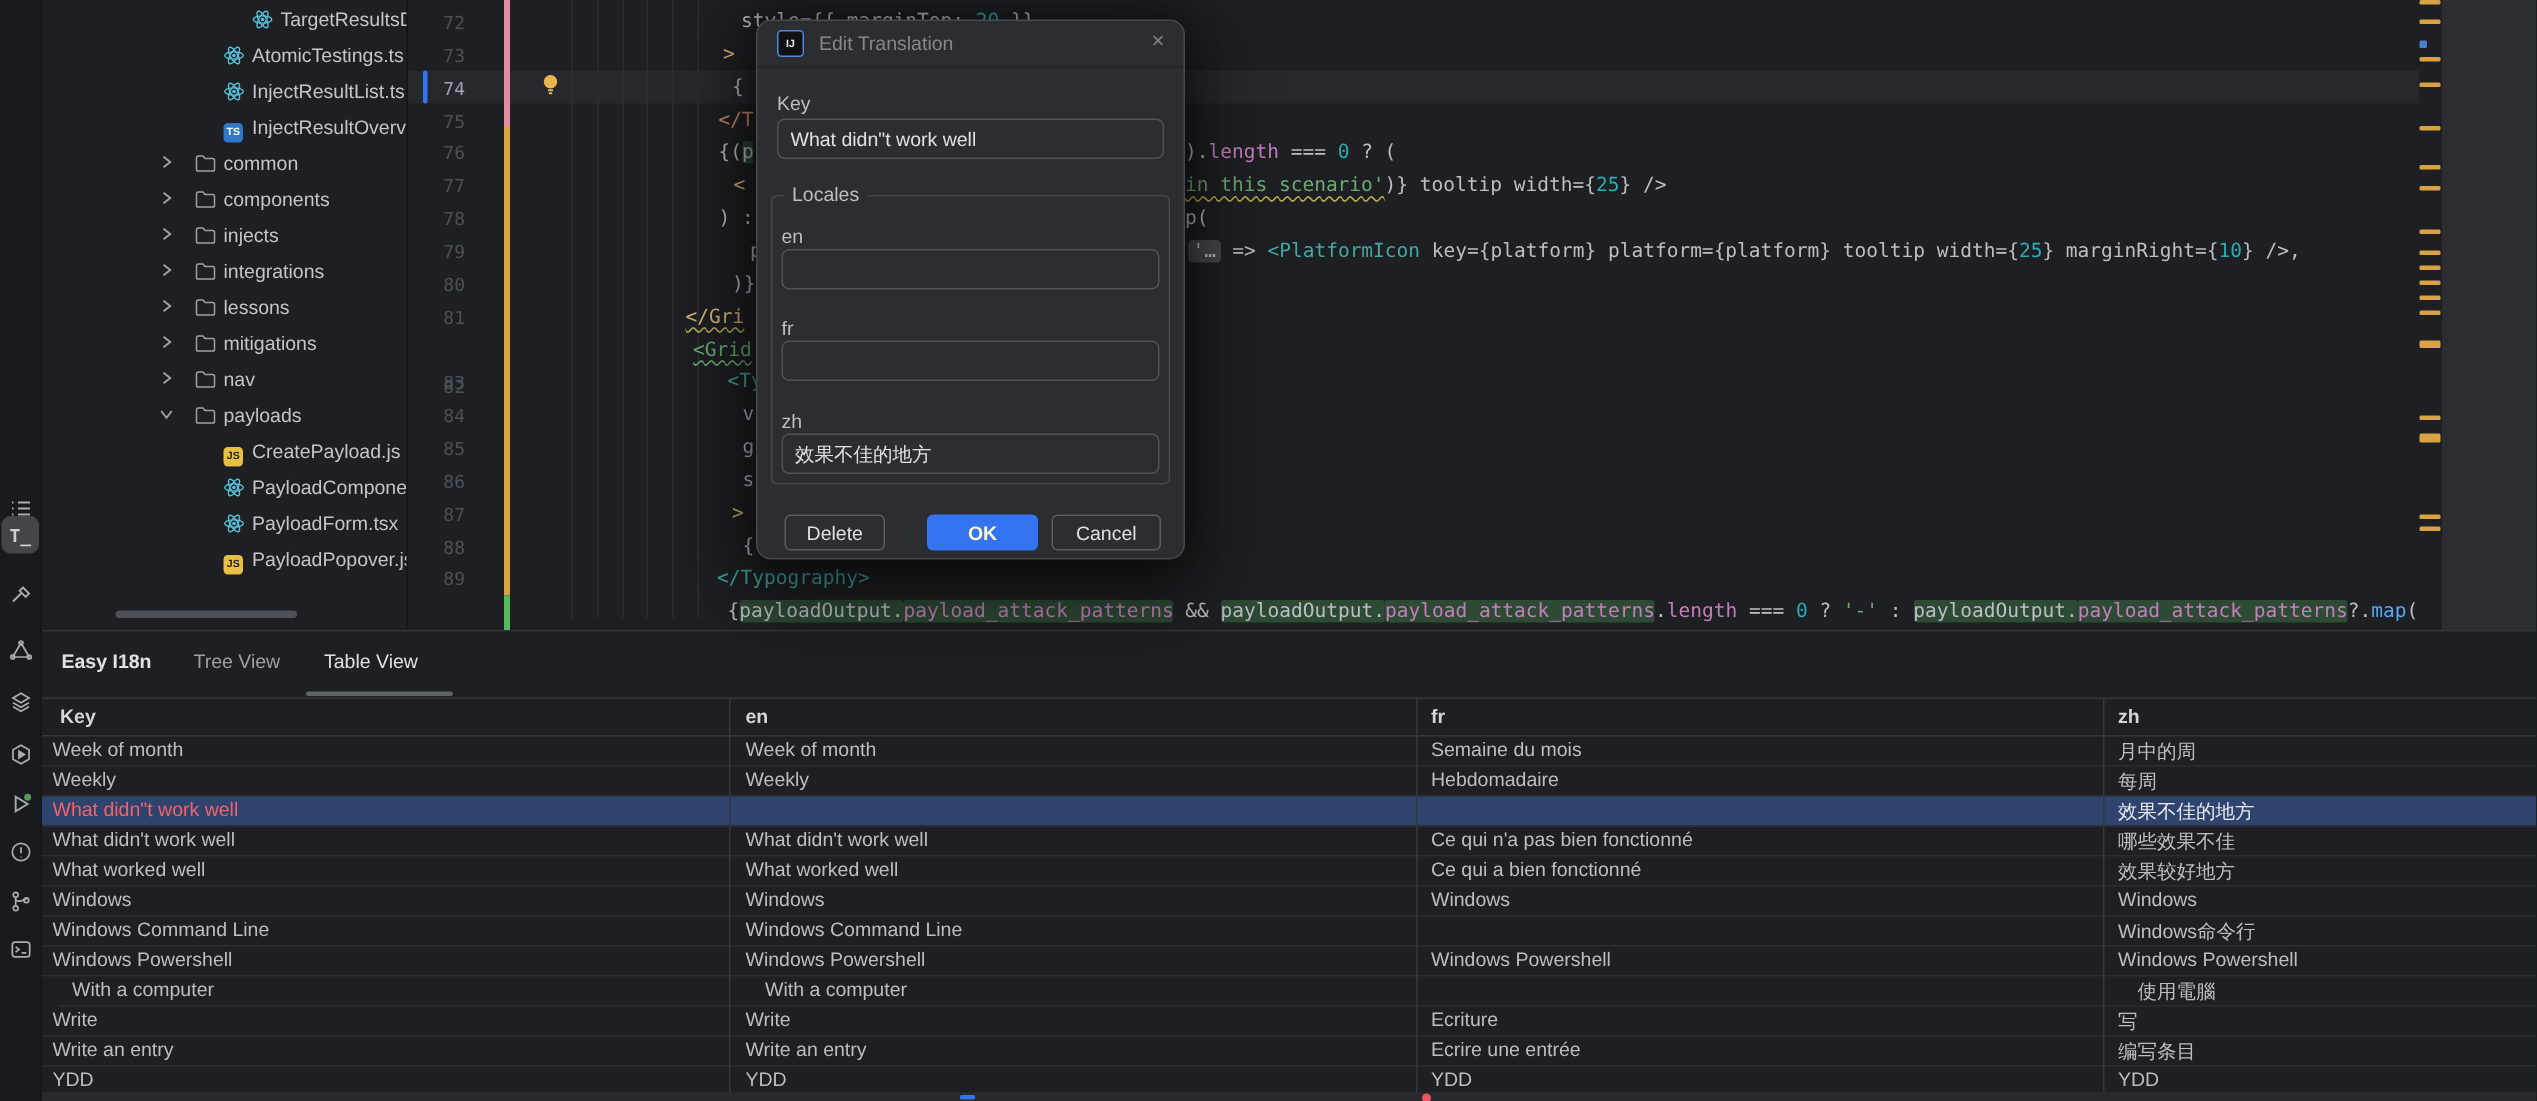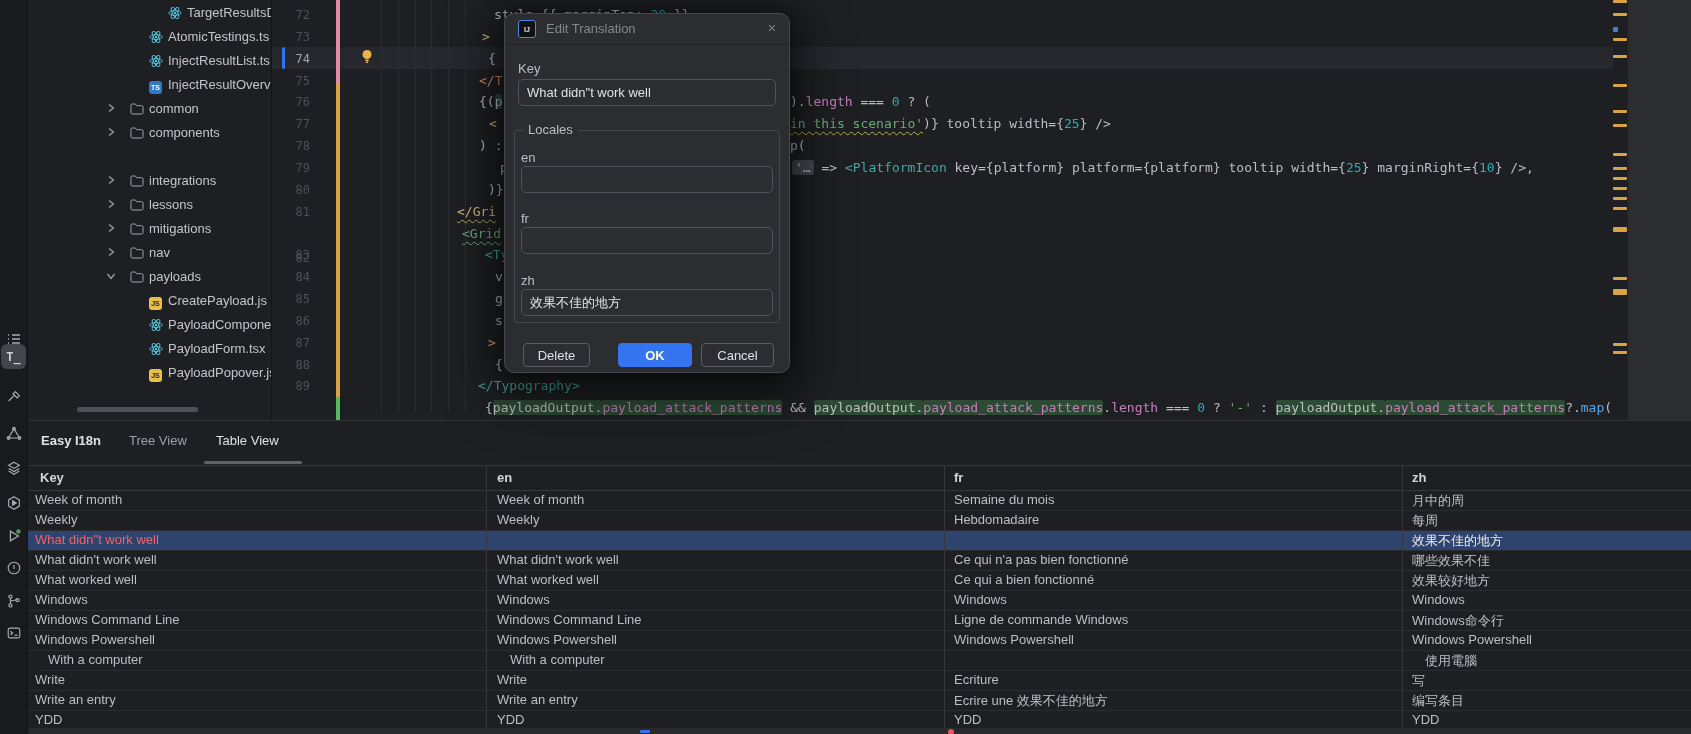--- a/index.html
+++ b/index.html
@@ -222,20 +222,29 @@
       <div class="tlabel" style="left: 122px;">common</div>
     </div>
     <div class="tree-row" style="top: 122px;">
       <div class="chev" style="left: 78px;"><svg width="12" height="12" viewBox="0 0 12 12">
           <path d="M4 2.5L8.5 6 4 9.5" stroke="#9da0a8" stroke-width="1.3" fill="none"></path>
         </svg></div>
       <div class="ticon" style="left: 103px;"><svg width="14" height="13" viewBox="0 0 14 13">
           <path d="M1 3.2c0-.7.5-1.2 1.2-1.2h3.1l1.4 1.7h5.1c.7 0 1.2.5 1.2 1.2v5.9c0 .7-.5 1.2-1.2 1.2H2.2c-.7 0-1.2-.5-1.2-1.2z" fill="none" stroke="#9da0a8"></path>
         </svg></div>
       <div class="tlabel" style="left: 122px;">components</div>
+    </div>
+    <div class="tree-row" style="top: 146px;">
+      <div class="chev" style="left: 78px;"><svg width="12" height="12" viewBox="0 0 12 12">
+          <path d="M4 2.5L8.5 6 4 9.5" stroke="#9da0a8" stroke-width="1.3" fill="none"></path>
+        </svg></div>
+      <div class="ticon" style="left: 103px;"><svg width="14" height="13" viewBox="0 0 14 13">
+          <path d="M1 3.2c0-.7.5-1.2 1.2-1.2h3.1l1.4 1.7h5.1c.7 0 1.2.5 1.2 1.2v5.9c0 .7-.5 1.2-1.2 1.2H2.2c-.7 0-1.2-.5-1.2-1.2z" fill="none" stroke="#9da0a8"></path>
+        </svg></div>
+      <div class="tlabel" style="left: 122px;">injects</div>
     </div>
     <div class="tree-row" style="top: 170px;">
       <div class="chev" style="left: 78px;"><svg width="12" height="12" viewBox="0 0 12 12">
           <path d="M4 2.5L8.5 6 4 9.5" stroke="#9da0a8" stroke-width="1.3" fill="none"></path>
         </svg></div>
       <div class="ticon" style="left: 103px;"><svg width="14" height="13" viewBox="0 0 14 13">
           <path d="M1 3.2c0-.7.5-1.2 1.2-1.2h3.1l1.4 1.7h5.1c.7 0 1.2.5 1.2 1.2v5.9c0 .7-.5 1.2-1.2 1.2H2.2c-.7 0-1.2-.5-1.2-1.2z" fill="none" stroke="#9da0a8"></path>
         </svg></div>
       <div class="tlabel" style="left: 122px;">integrations</div>
     </div>
@@ -469,21 +478,20 @@
       </div>
       <div class="trow" style="top: 100px;">
         <div class="tcell keycell" style="left: 8px; width: 445px;">Windows</div>
         <div class="tcell" style="left: 470px; width: 440px;">Windows</div>
         <div class="tcell" style="left: 927px; width: 440px;">Windows</div>
         <div class="tcell" style="left: 1385px; width: 275px;">Windows</div>
       </div>
       <div class="trow" style="top: 120px;">
         <div class="tcell keycell" style="left: 8px; width: 445px;">Windows Command Line</div>
         <div class="tcell" style="left: 470px; width: 440px;">Windows Command Line</div>
-        <div class="tcell" style="left: 927px; width: 440px;">Ligne de commande Windows</div>
         <div class="tcell" style="left: 1385px; width: 275px;">Windows命令行</div>
       </div>
       <div class="trow" style="top: 140px;">
         <div class="tcell keycell" style="left: 8px; width: 445px;">Windows Powershell</div>
         <div class="tcell" style="left: 470px; width: 440px;">Windows Powershell</div>
         <div class="tcell" style="left: 927px; width: 440px;">Windows Powershell</div>
         <div class="tcell" style="left: 1385px; width: 275px;">Windows Powershell</div>
       </div>
       <div class="trow" style="top: 160px; margin-left: 13px;">
         <div class="tcell keycell" style="left: 8px; width: 445px;">With a computer</div>
@@ -492,21 +500,21 @@
       </div>
       <div class="trow" style="top: 180px;">
         <div class="tcell keycell" style="left: 8px; width: 445px;">Write</div>
         <div class="tcell" style="left: 470px; width: 440px;">Write</div>
         <div class="tcell" style="left: 927px; width: 440px;">Ecriture</div>
         <div class="tcell" style="left: 1385px; width: 275px;">写</div>
       </div>
       <div class="trow" style="top: 200px;">
         <div class="tcell keycell" style="left: 8px; width: 445px;">Write an entry</div>
         <div class="tcell" style="left: 470px; width: 440px;">Write an entry</div>
-        <div class="tcell" style="left: 927px; width: 440px;">Ecrire une 效果不佳的地方</div>
+        <div class="tcell" style="left: 927px; width: 440px;">Ecrire une entrée</div>
         <div class="tcell" style="left: 1385px; width: 275px;">编写条目</div>
       </div>
       <div class="trow" style="top: 220px;">
         <div class="tcell keycell" style="left: 8px; width: 445px;">YDD</div>
         <div class="tcell" style="left: 470px; width: 440px;">YDD</div>
         <div class="tcell" style="left: 927px; width: 440px;">YDD</div>
         <div class="tcell" style="left: 1385px; width: 275px;">YDD</div>
       </div>
     </div>
   <div class="coldiv" style="left:459px"></div>

